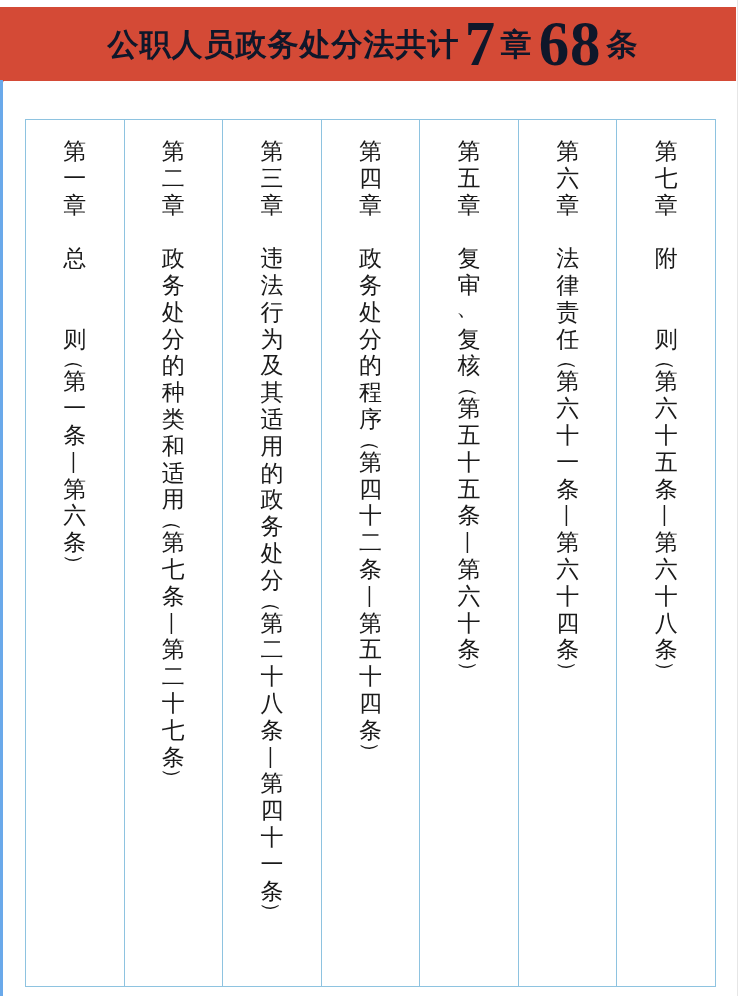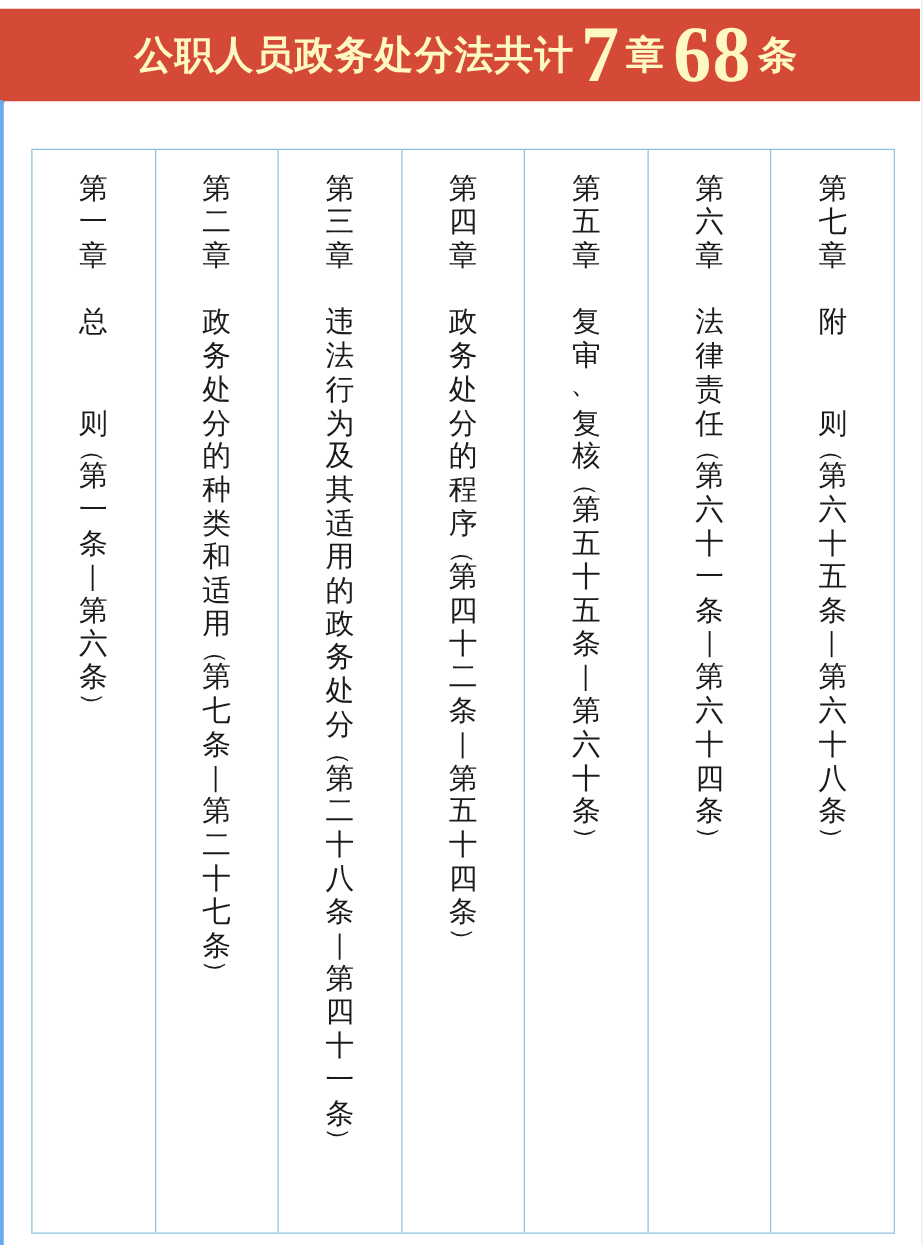--- a/index.html
+++ b/index.html
@@ -13,21 +13,21 @@
     background: #6aa9ea;
   }
   .right-edge {
     position: absolute; right: 0; top: 0; width: 1px; height: 996px;
     background: #e6e6e6;
   }
   .banner {
     position: absolute; left: 0; top: 7px; width: 736px; height: 74px;
     background: #d44a36;
     display: flex; align-items: center; justify-content: center;
-    color: #fef9c3;
+    color: #0f172a;
   }
   .banner-tail {
     position: absolute; left: 0; top: 80px; width: 0; height: 0;
     border-top: 10px solid #c23e2c; border-right: 4px solid transparent;
   }
   .banner-title {
     display: flex; align-items: center; white-space: nowrap;
     font-family: "DejaVu Serif", "Liberation Serif", serif;
     font-weight: bold; letter-spacing: 1px;
     padding-left: 10px;

